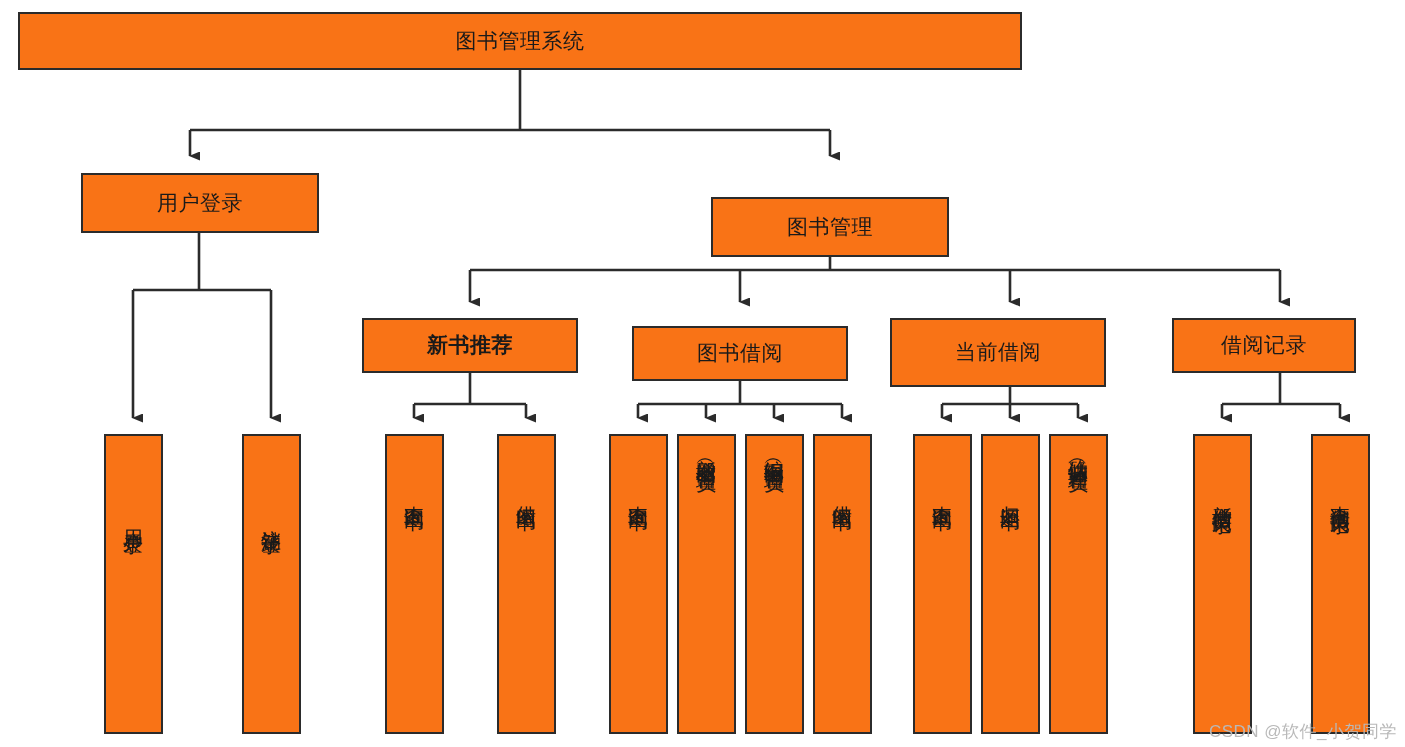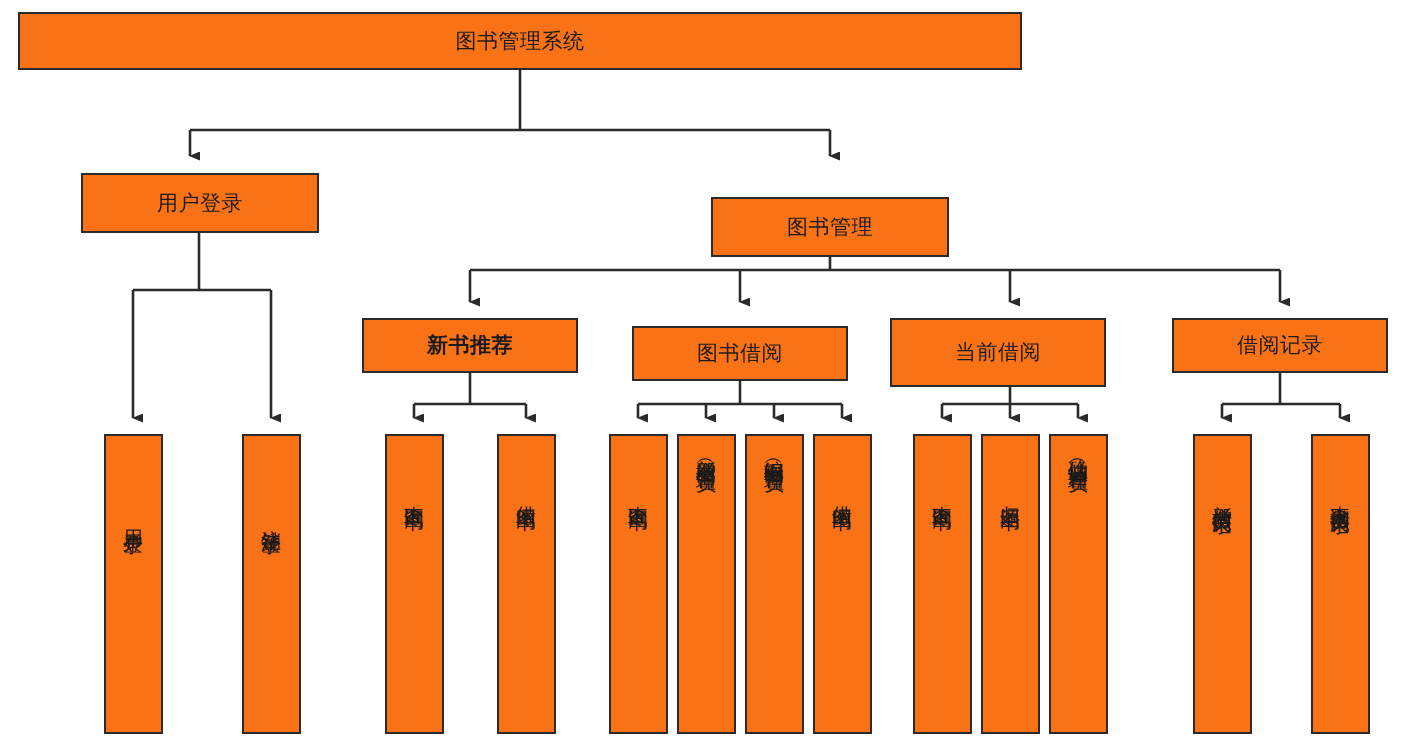--- a/index.html
+++ b/index.html
@@ -145,21 +145,21 @@
 
   <div class="node horiz" style="left:362px; top:318px; width:216px; height:55px;font-weight:bold;">
     <span class="label">新书推荐</span>
   </div>
   <div class="node horiz" style="left:632px; top:318px; width:216px; height:55px;margin-top:8px;">
     <span class="label">图书借阅</span>
   </div>
   <div class="node horiz" style="left:890px; top:318px; width:216px; height:69px;">
     <span class="label">当前借阅</span>
   </div>
-  <div class="node horiz" style="left:1172px; top:318px; width:216px; height:55px;">
+  <div class="node horiz" style="left:1172px; top:318px; width:184px; height:55px;">
     <span class="label">借阅记录</span>
   </div>
 
   <div class="node vert mid" style="left:104px; top:434px; width:59px; height:300px;">
     <span class="label">用户登录</span>
   </div>
   <div class="node vert mid" style="left:242px; top:434px; width:59px; height:300px;">
     <span class="label">注销登录</span>
   </div>
 
@@ -193,13 +193,14 @@
     <span class="label">确认归还（管理员）</span>
   </div>
 
   <div class="node vert mid2" style="left:1193px; top:434px; width:59px; height:300px;">
     <span class="label">新增借阅记录</span>
   </div>
   <div class="node vert mid2" style="left:1311px; top:434px; width:59px; height:300px;">
     <span class="label">查询借阅记录</span>
   </div>
 
+  <div id="watermark">CSDN @软件_小贺同学</div>
 </div>
 
 </body></html>

